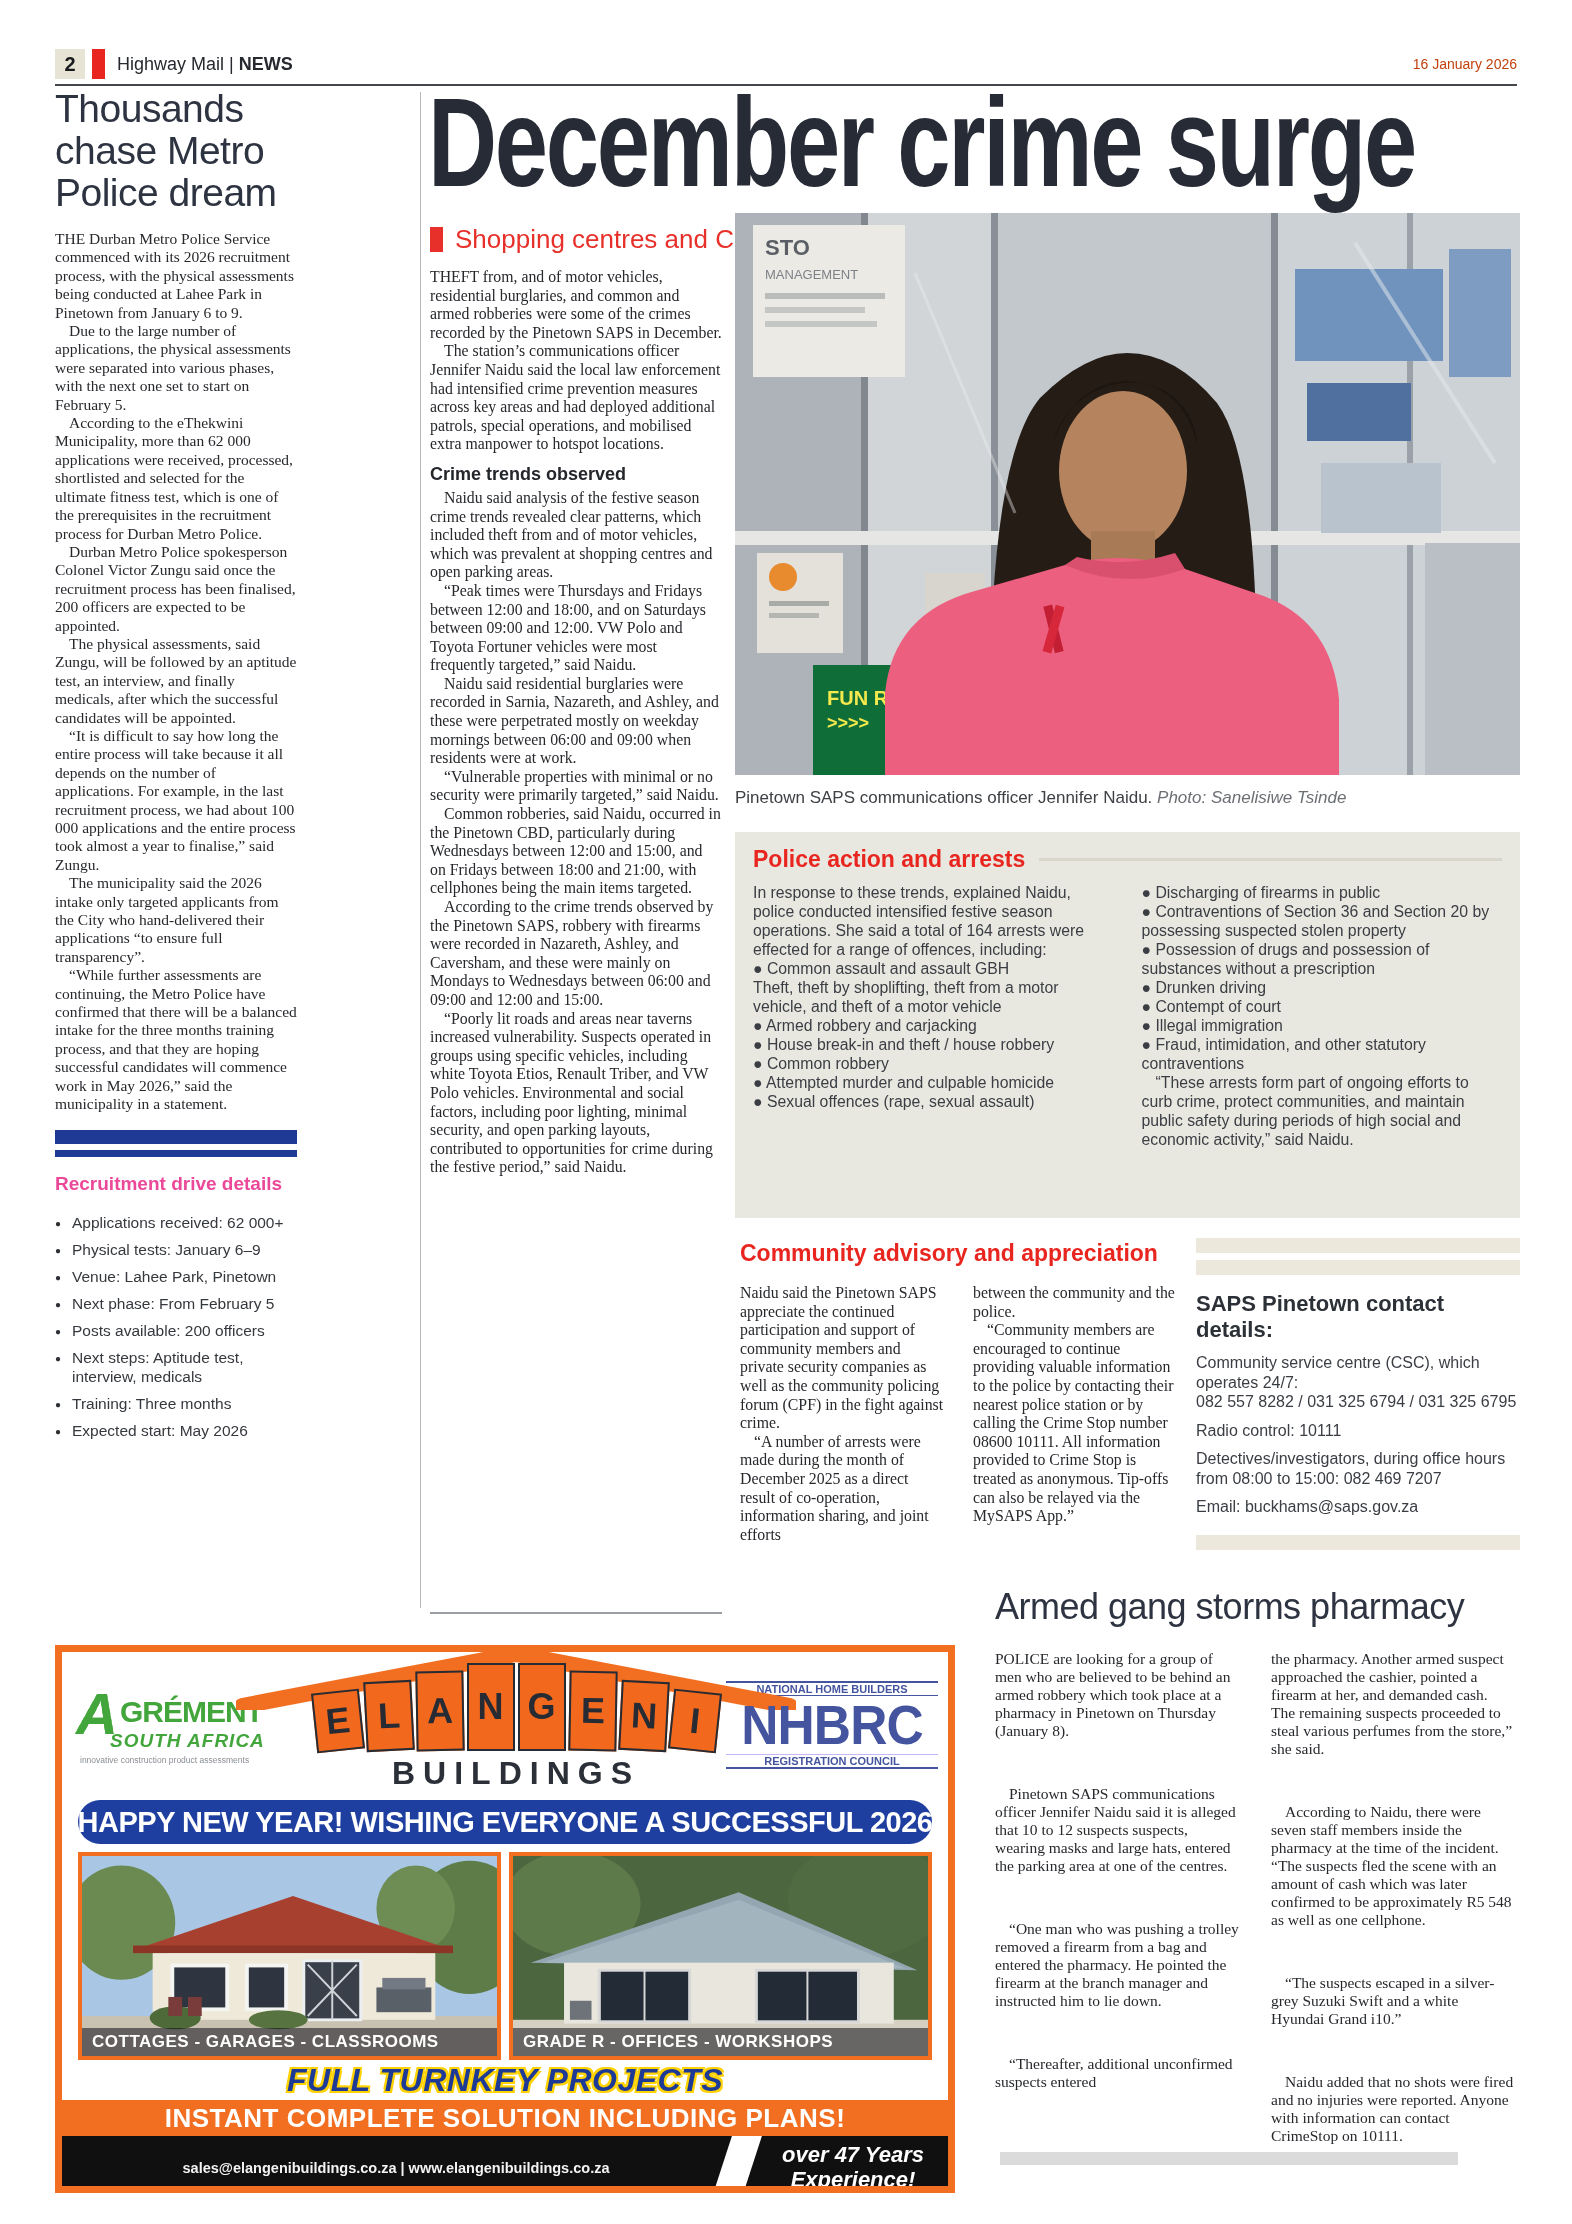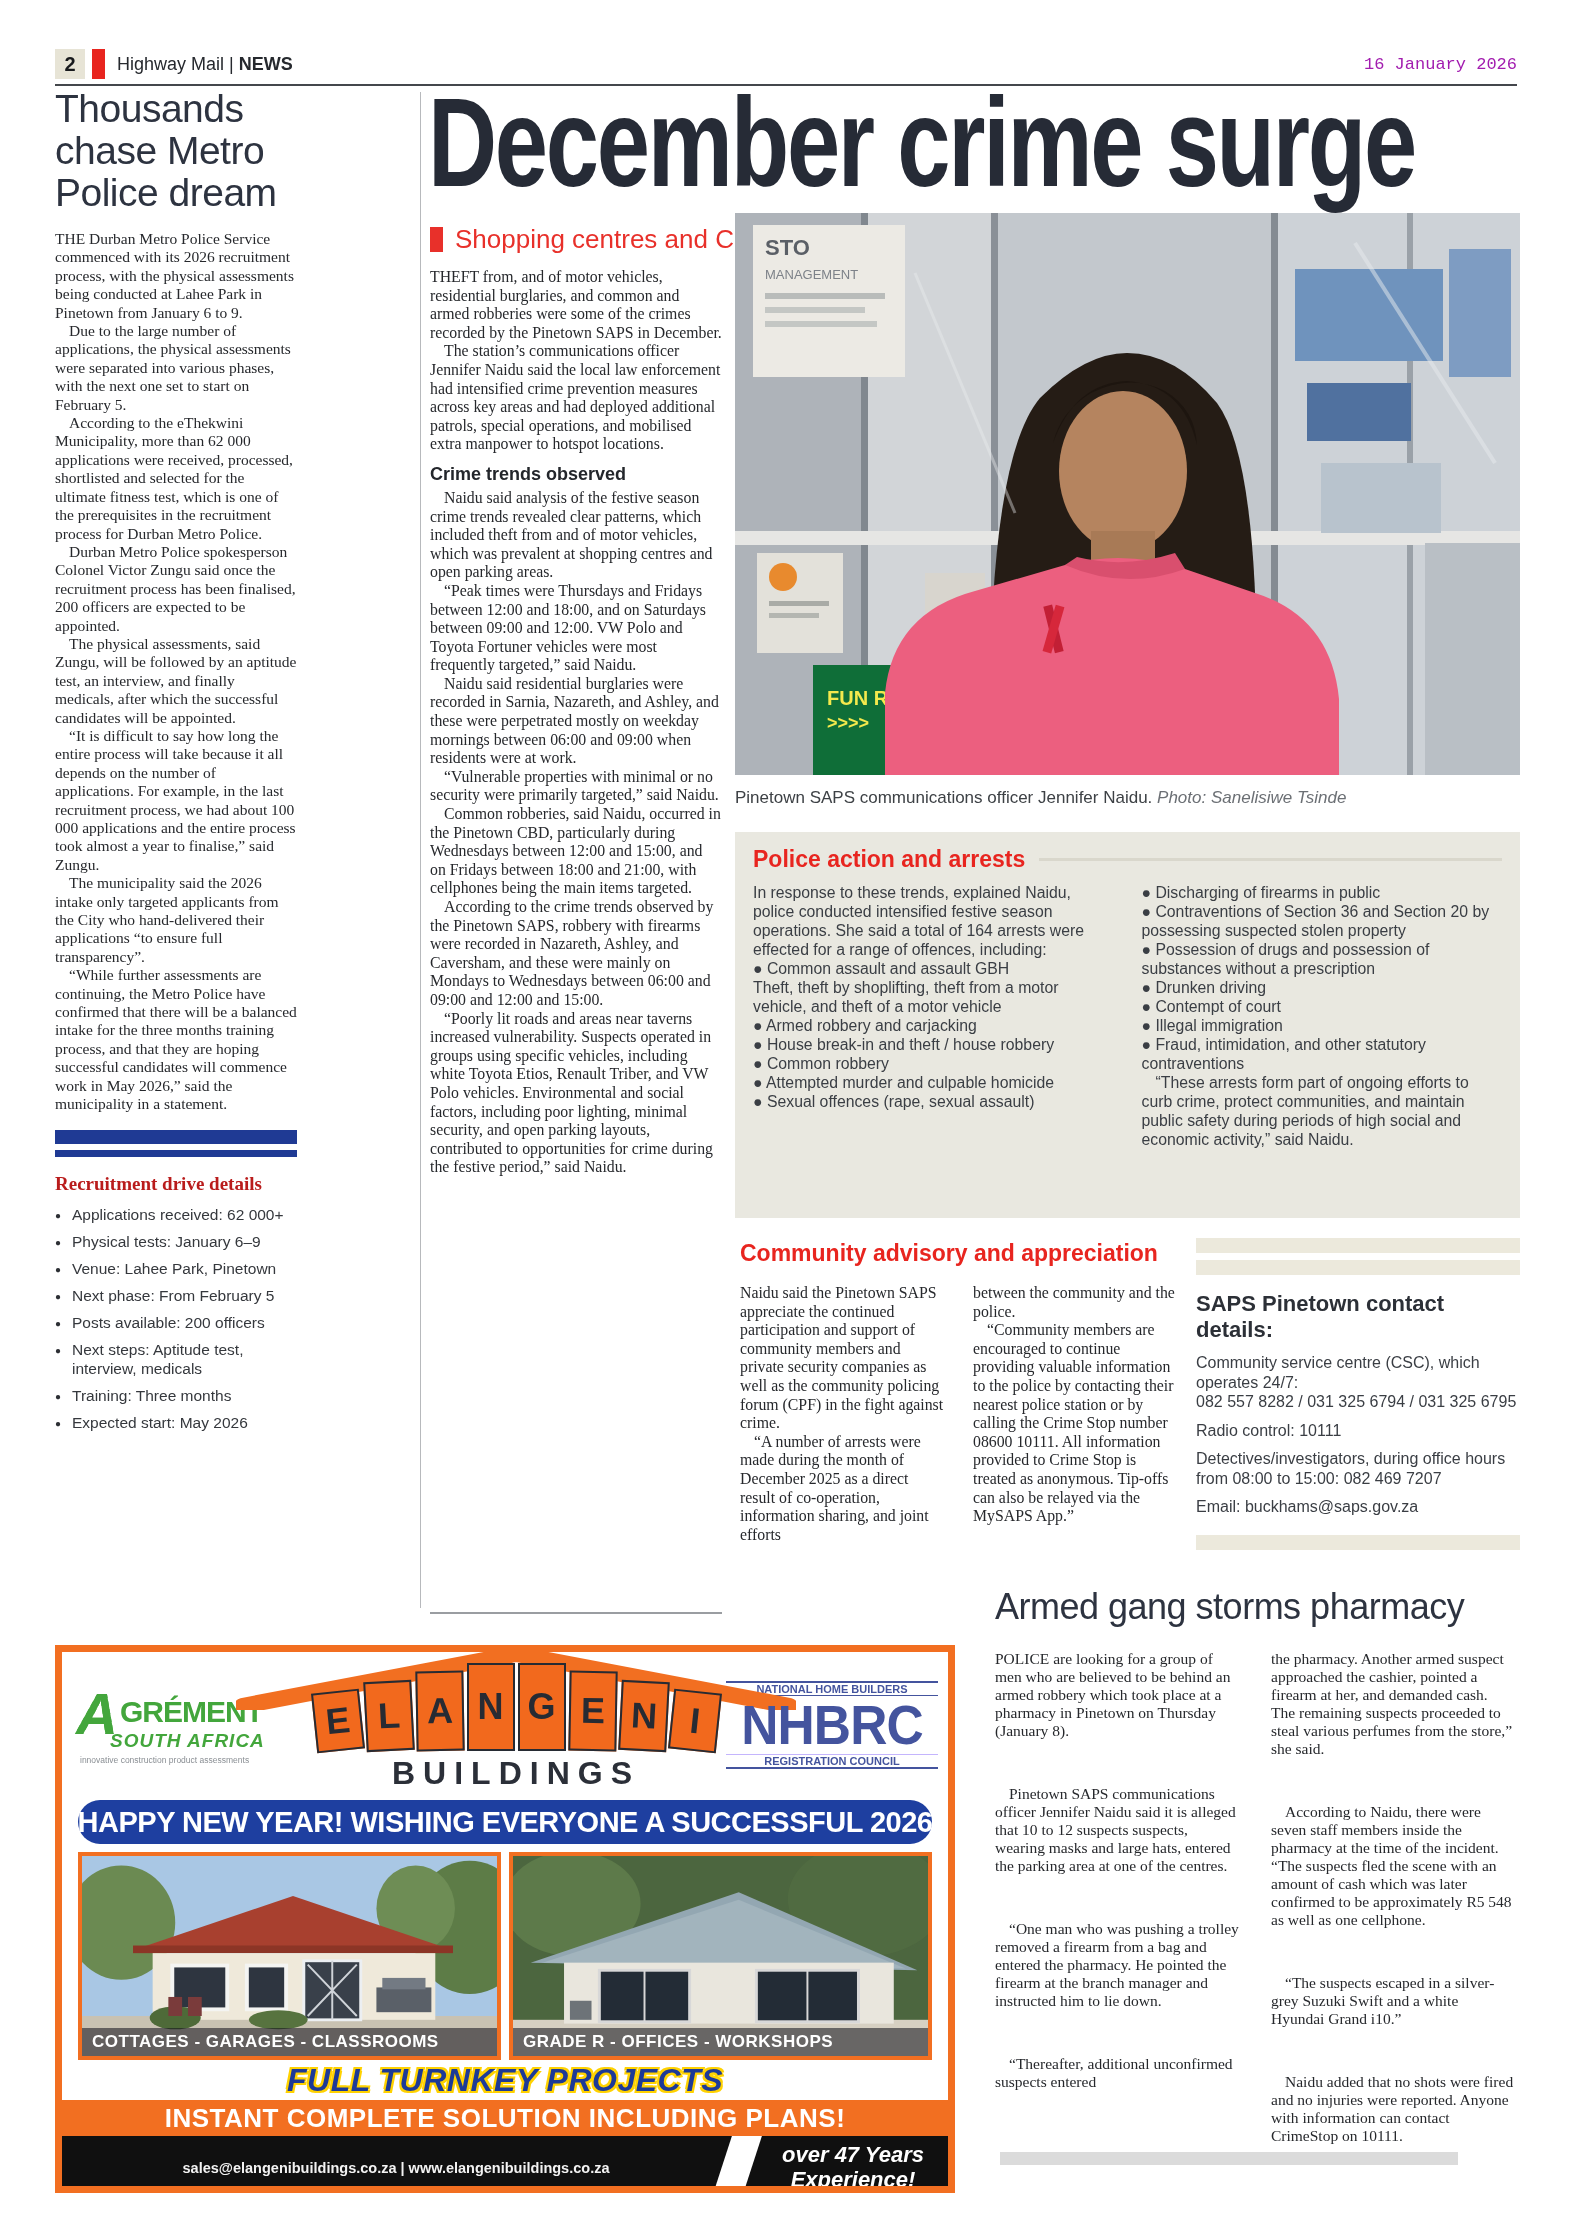--- a/index.html
+++ b/index.html
@@ -7,36 +7,36 @@
         font-family:"Liberation Serif","DejaVu Serif",serif;color:#1e2125;}
   .sans{font-family:"Liberation Sans","DejaVu Sans",sans-serif;}
 
   
   .hdr{position:absolute;left:55px;top:48px;right:55px;height:32px;display:flex;align-items:center;}
   .pagenum-box{width:30px;height:30px;background:#e7e4d6;display:flex;align-items:center;justify-content:center;
                font-family:"Liberation Sans",sans-serif;font-weight:bold;font-size:20px;color:#17191c;}
   .hdr-redbar{width:13px;height:30px;background:#e8251f;margin-left:7px;}
   .hdr-title{margin-left:12px;font-family:"Liberation Sans",sans-serif;font-size:18px;color:#26292e;}
   .hdr-title b{font-weight:bold;}
-  .hdr-date{margin-left:auto;font-family:Liberation Mono, monospace;font-size:17px;color:#a21caf;}
+  .hdr-date{margin-left:auto;font-family:Liberation Sans, sans-serif;font-size:14px;color:#c2410c;}
   .hdr-rule{position:absolute;left:55px;top:84px;width:1462px;height:2px;background:#44474c;}
   .vrule{position:absolute;left:420px;top:92px;width:1px;height:1516px;background:#b7b9bc;}
   .center-endrule{position:absolute;left:430px;top:1612px;width:292px;height:2px;background:#9a9da1;}
 
   
   .leftcol{position:absolute;left:55px;top:88px;width:242px;}
   .leftcol h1{margin:0 0 16px 0;font-family:"Liberation Sans","DejaVu Sans",sans-serif;font-weight:400;
               font-size:39px;line-height:42px;letter-spacing:-0.5px;color:#2d3340;}
   .body p{margin:0;font-size:15.5px;line-height:18.4px;color:#26282c;}
   .body p + p{text-indent:14px;}
   .navybar{background:#1f3a94;width:100%;}
   .navybar.thick{height:14px;margin-top:16px;}
   .navybar.thin{height:7px;margin-top:6px;}
-  .recruit-title{margin:16px 0 10px 0;font-family:Liberation Serif, serif;font-weight:bold;
-                 font-size:19px;color:#b91c1c;}
+  .recruit-title{margin:16px 0 18px 0;font-family:Liberation Sans, sans-serif;font-weight:bold;
+                 font-size:19px;color:#ec4899;}
   .recruit-list{list-style:none;margin:0;padding:0;font-family:"Liberation Sans",sans-serif;
                 font-size:15.5px;line-height:19px;color:#35383d;}
   .recruit-list li{position:relative;padding-left:17px;margin-bottom:8px;}
   .recruit-list li::before{content:"●";position:absolute;left:0;top:1px;font-size:10px;color:#2c2f34;}
 
   
   .main-head{position:absolute;left:428px;top:84px;width:1090px;height:118px;overflow:visible;white-space:nowrap;}
   .main-head span{display:inline-block;font-family:"Liberation Sans","DejaVu Sans",sans-serif;font-weight:bold;
                   font-size:126px;line-height:118px;letter-spacing:-3px;color:#262b36;
                   transform:scaleX(0.76);transform-origin:left center;}

